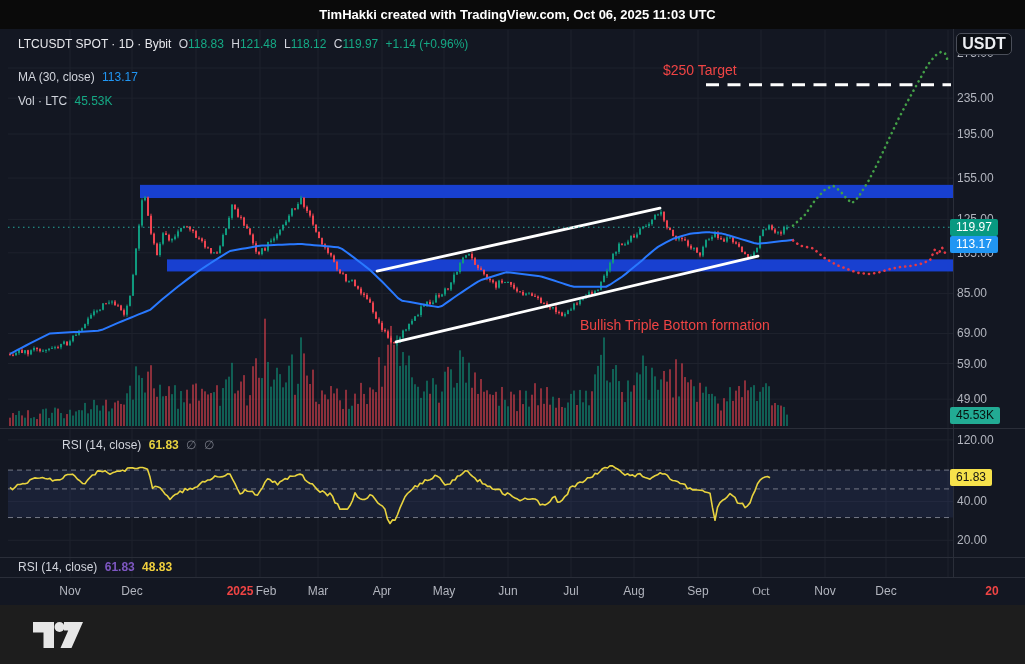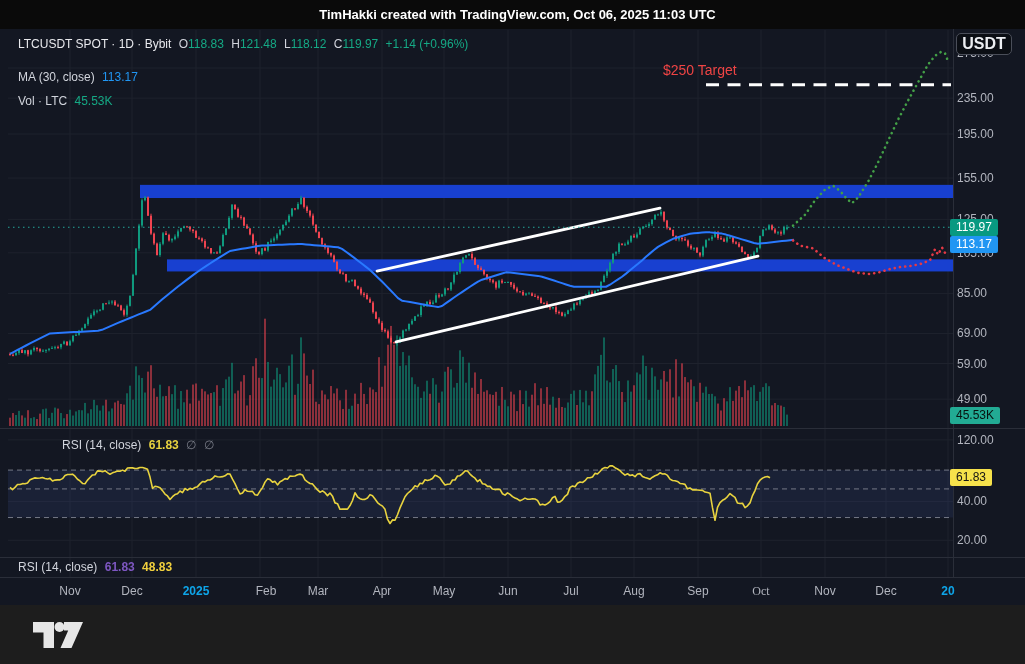--- a/index.html
+++ b/index.html
@@ -19,21 +19,21 @@
   .lg-dim   { color:#787b86; }
   .axis-label { position:absolute; left:957px; width:64px; font-size:12px; color:#b2b5be; z-index:2; }
   .badge { position:absolute; left:950px; z-index:3; font-size:12px; padding:1px 6px 2px 6px; border-radius:2px; white-space:nowrap; }
   .currency-btn { position:absolute; left:956px; top:33px; width:56px; height:22px; z-index:4;
                   background:#0b0e14; border:1px solid #4a4e59; border-radius:5px; color:#eceef2;
                   font-size:16px; font-weight:700; display:flex; align-items:center; justify-content:center; cursor:pointer; }
   .annotation { position:absolute; z-index:2; color:#ef4444; font-size:14px; }
   .time-axis { position:absolute; left:0; top:577px; width:1025px; height:28px; background:#131722;
                border-top:1px solid #2a2e39; z-index:2; overflow:hidden; }
   .time-label { position:absolute; top:6px; transform:translateX(-50%); font-size:12px; color:#b2b5be; }
-  .time-label.bold { color:#0ea5e9; font-weight:700; }
+  .time-label.bold { color:#ef4444; font-weight:700;margin-left:44px; }
   .footer { position:absolute; left:0; top:605px; width:1025px; height:59px; background:#1d1d1d; z-index:6;
             display:flex; align-items:center; padding-left:33px; }
   .brand-text { color:#d6d6d6; font-size:26px; font-weight:700; margin-left:12px; letter-spacing:-0.5px; }
 </style>
 </head>
 <body>
 
 <div class="screen">
 
   <div class="header">
@@ -906,20 +906,21 @@
     <span class="lg-dim">∅</span>
   </div>
 
   <div class="legend" style="left:18px; top:560px;">
     <span>RSI (14, close)</span>
     <span class="lg-purple">61.83</span>
     <span class="lg-gold">48.83</span>
   </div>
 
   <div class="annotation" style="left:663px; top:62px; font-weight:500;">$250 Target</div>
+  <div class="annotation" style="left:580px; top:317px;">Bullish Triple Bottom formation</div>
 
   <div class="currency-btn">USDT</div>
   <div id="price-axis-labels">
       <div class="axis-label" style="top: 46px;">275.00</div>
       <div class="axis-label" style="top: 91.1596px;">235.00</div>
       <div class="axis-label" style="top: 126.984px;">195.00</div>
       <div class="axis-label" style="top: 171.062px;">155.00</div>
       <div class="axis-label" style="top: 212.364px;">125.00</div>
       <div class="axis-label" style="top: 245.84px;">105.00</div>
       <div class="axis-label" style="top: 286.411px;">85.00</div>

